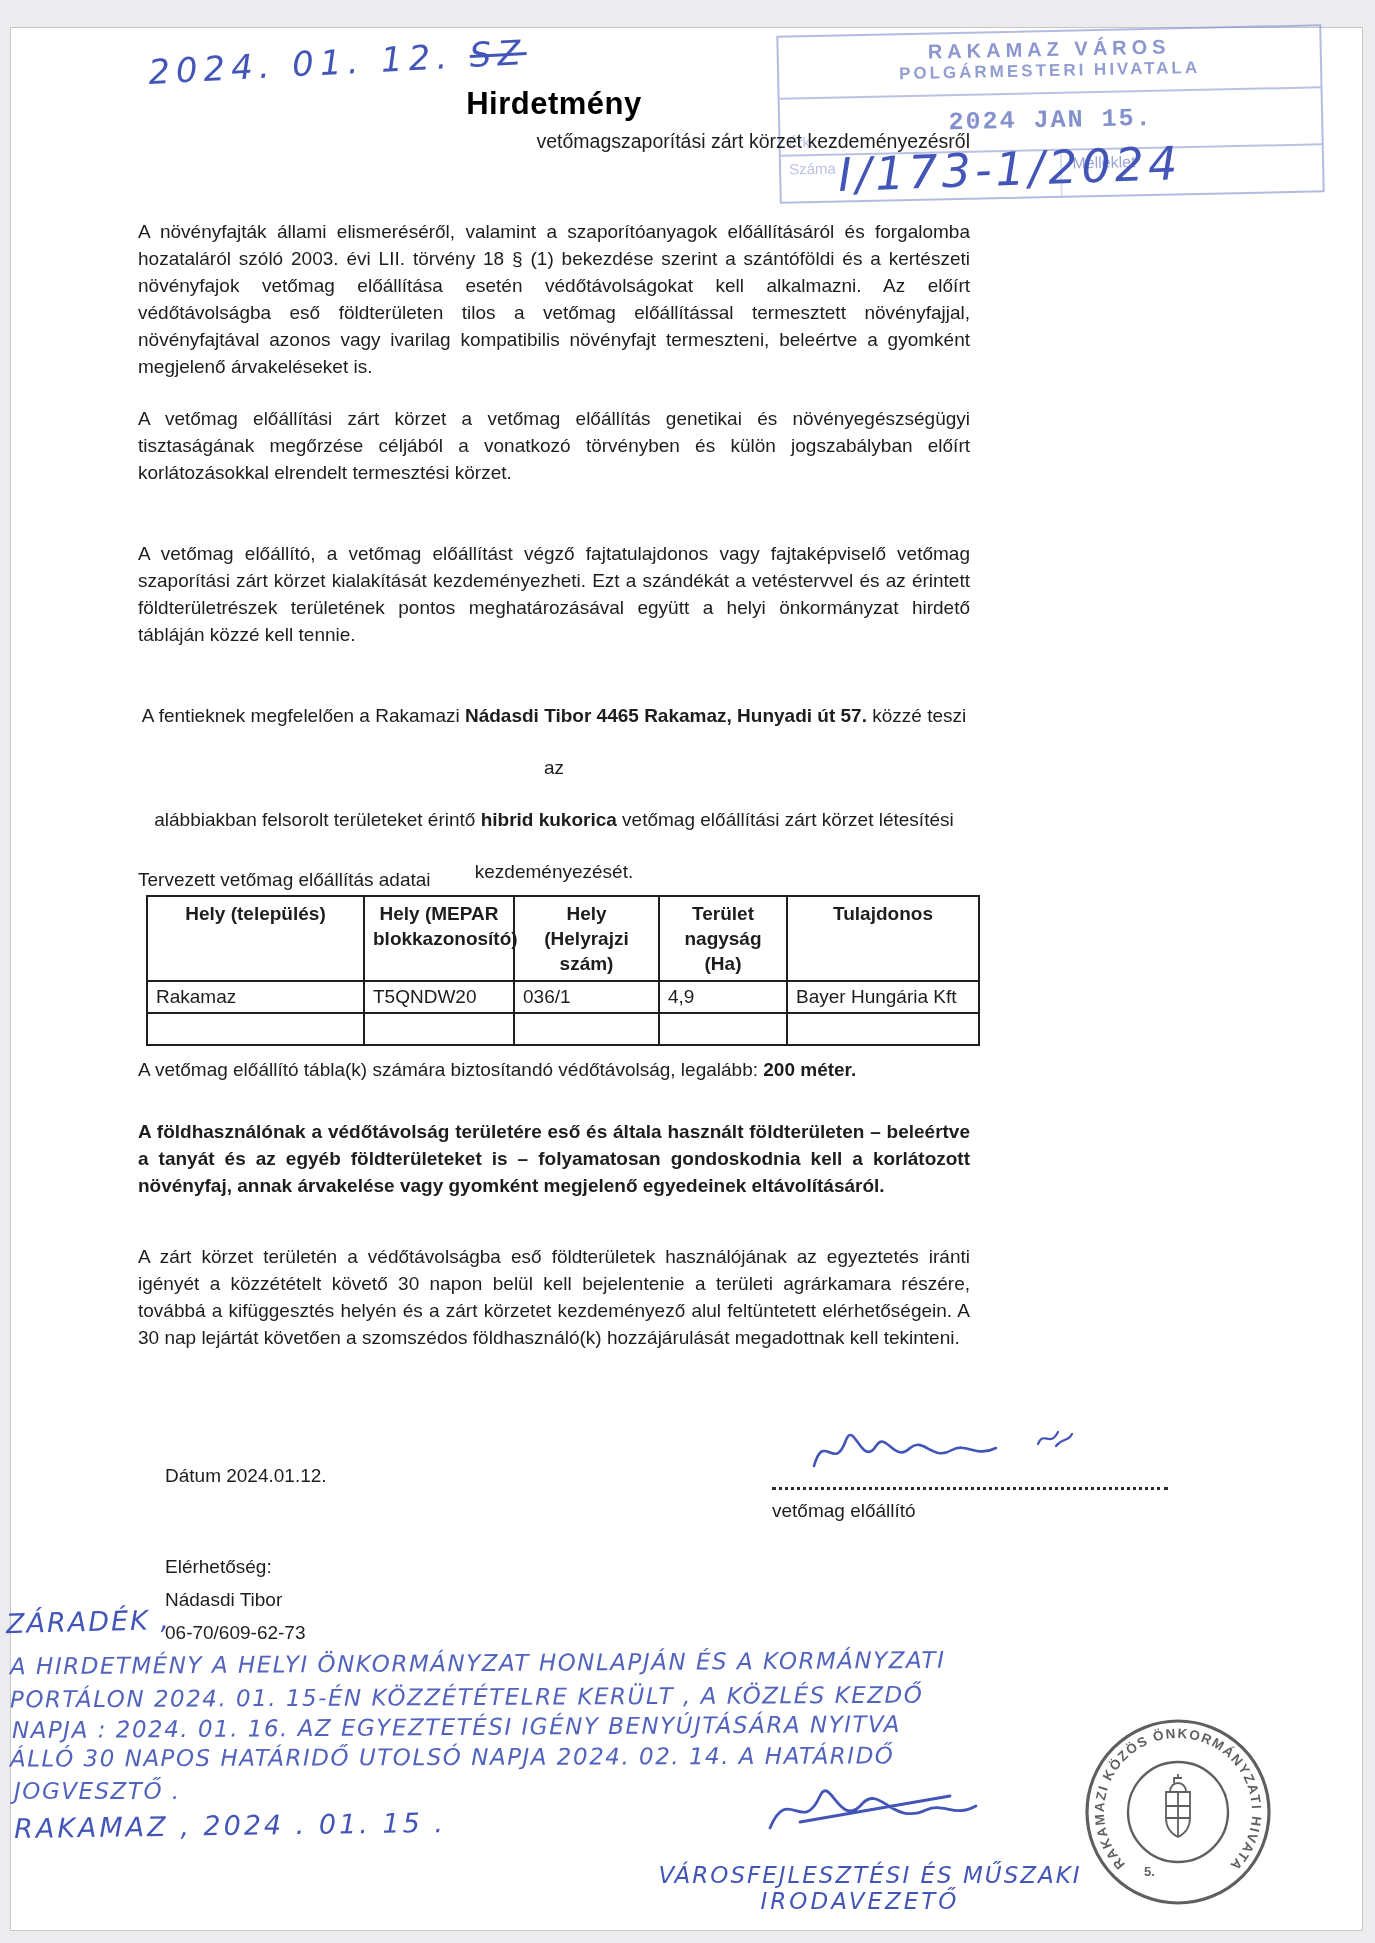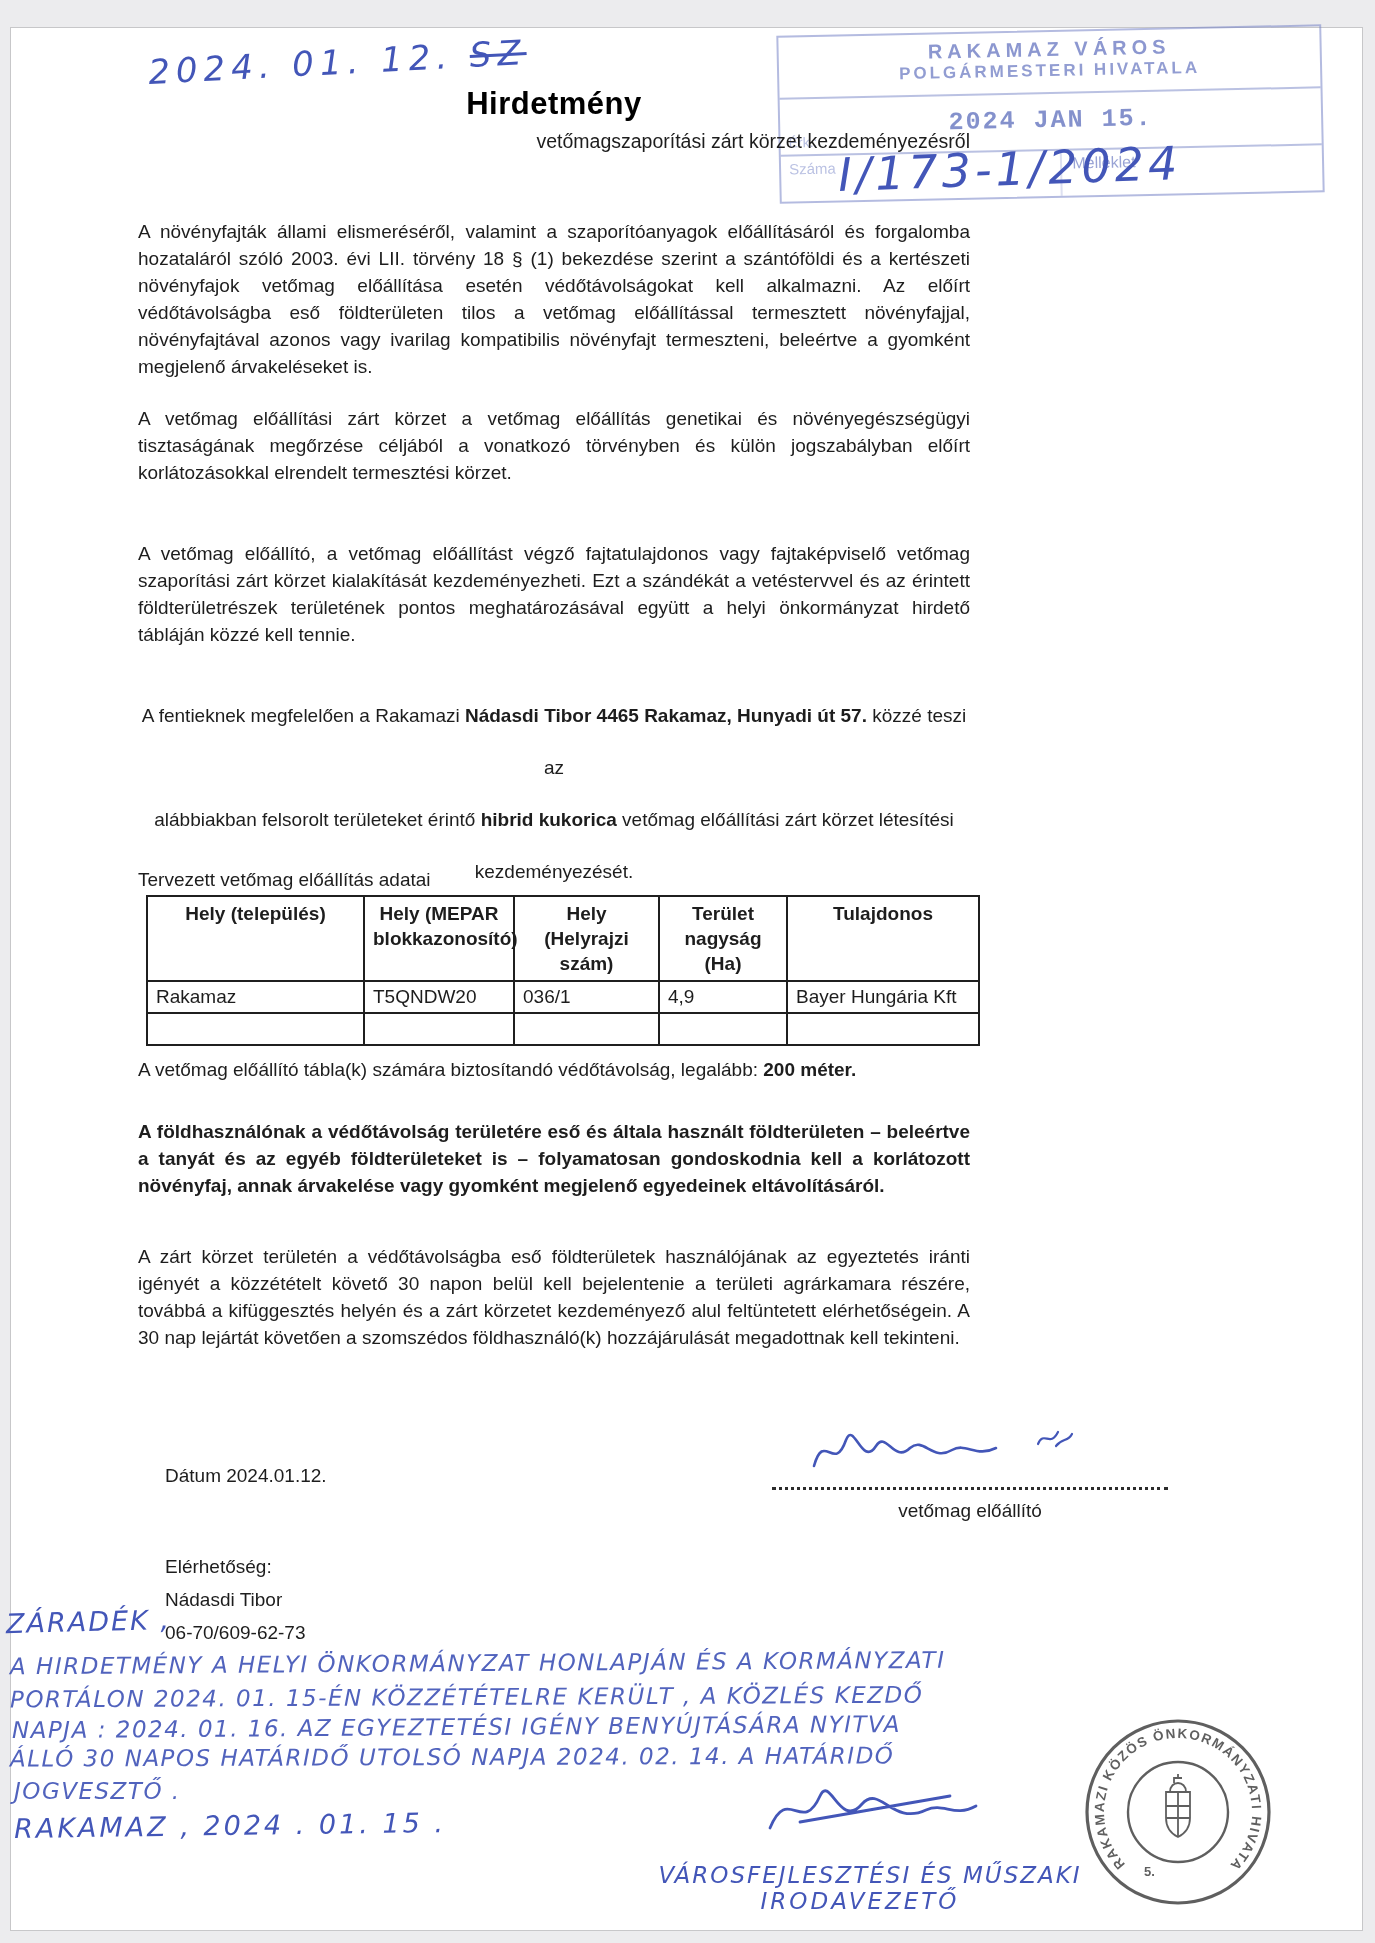--- a/index.html
+++ b/index.html
@@ -132,21 +132,21 @@
   <div class="para b" style="top:1118px;">A földhasználónak a védőtávolság területére eső és általa használt földterületen – beleértve a tanyát és az egyéb földterületeket is – folyamatosan gondoskodnia kell a korlátozott növényfaj, annak árvakelése vagy gyomként megjelenő egyedeinek eltávolításáról.</div>
   <div class="para" style="top:1243px;">A zárt körzet területén a védőtávolságba eső földterületek használójának az egyeztetés iránti igényét a közzétételt követő 30 napon belül kell bejelentenie a területi agrárkamara részére, továbbá a kifüggesztés helyén és a zárt körzetet kezdeményező alul feltüntetett elérhetőségein. A 30 nap lejártát követően a szomszédos földhasználó(k) hozzájárulását megadottnak kell tekinteni.</div>
 
   <div class="para" style="left:165px;top:1462px;width:400px;text-align:left;">Dátum 2024.01.12.</div>
 
   <svg style="position:absolute;left:800px;top:1418px;" width="300" height="64" viewBox="0 0 300 64">
     <path d="M14,48 C24,12 34,56 46,22 C54,2 62,50 76,28 C86,12 94,46 110,30 C124,18 132,44 152,32 C166,24 176,40 196,30" fill="none" stroke="#4356b8" stroke-width="2.6" stroke-linecap="round"></path>
     <path d="M238,26 C244,12 250,30 258,14 M256,28 C262,20 268,24 272,16" fill="none" stroke="#4356b8" stroke-width="2.2" stroke-linecap="round"></path>
   </svg>
   <div class="dotted-line"></div>
-  <div class="para" style="left:772px;top:1497px;width:396px;text-align:center;">vetőmag előállító</div>
+  <div class="para" style="left:772px;top:1497px;width:396px;">vetőmag előállító</div>
 
   <div class="para" style="left:165px;top:1586px;width:400px;text-align:left;">Nádasdi Tibor</div>
   <div class="para" style="left:165px;top:1553px;width:400px;text-align:left;">Elérhetőség:</div>
   <div class="para" style="left:165px;top:1619px;width:400px;text-align:left;">06-70/609-62-73</div>
 
   <div class="hw" style="left:6px;top:1606px;font-size:27px;letter-spacing:2px;transform:rotate(-1.5deg);">ZÁRADÉK ,</div>
   <div class="hw hw-lines" style="left:10px;top:1650px;transform:rotate(-0.4deg);">A HIRDETMÉNY A HELYI ÖNKORMÁNYZAT HONLAPJÁN ÉS A KORMÁNYZATI</div>
   <div class="hw hw-lines" style="left:10px;top:1684px;transform:rotate(-0.3deg);">PORTÁLON 2024. 01. 15-ÉN KÖZZÉTÉTELRE KERÜLT , A KÖZLÉS KEZDŐ</div>
   <div class="hw hw-lines" style="left:12px;top:1714px;transform:rotate(-0.4deg);">NAPJA : 2024. 01. 16. AZ EGYEZTETÉSI IGÉNY BENYÚJTÁSÁRA NYITVA</div>
   <div class="hw hw-lines" style="left:10px;top:1744px;transform:rotate(-0.2deg);">ÁLLÓ 30 NAPOS HATÁRIDŐ UTOLSÓ NAPJA 2024. 02. 14. A HATÁRIDŐ</div>

